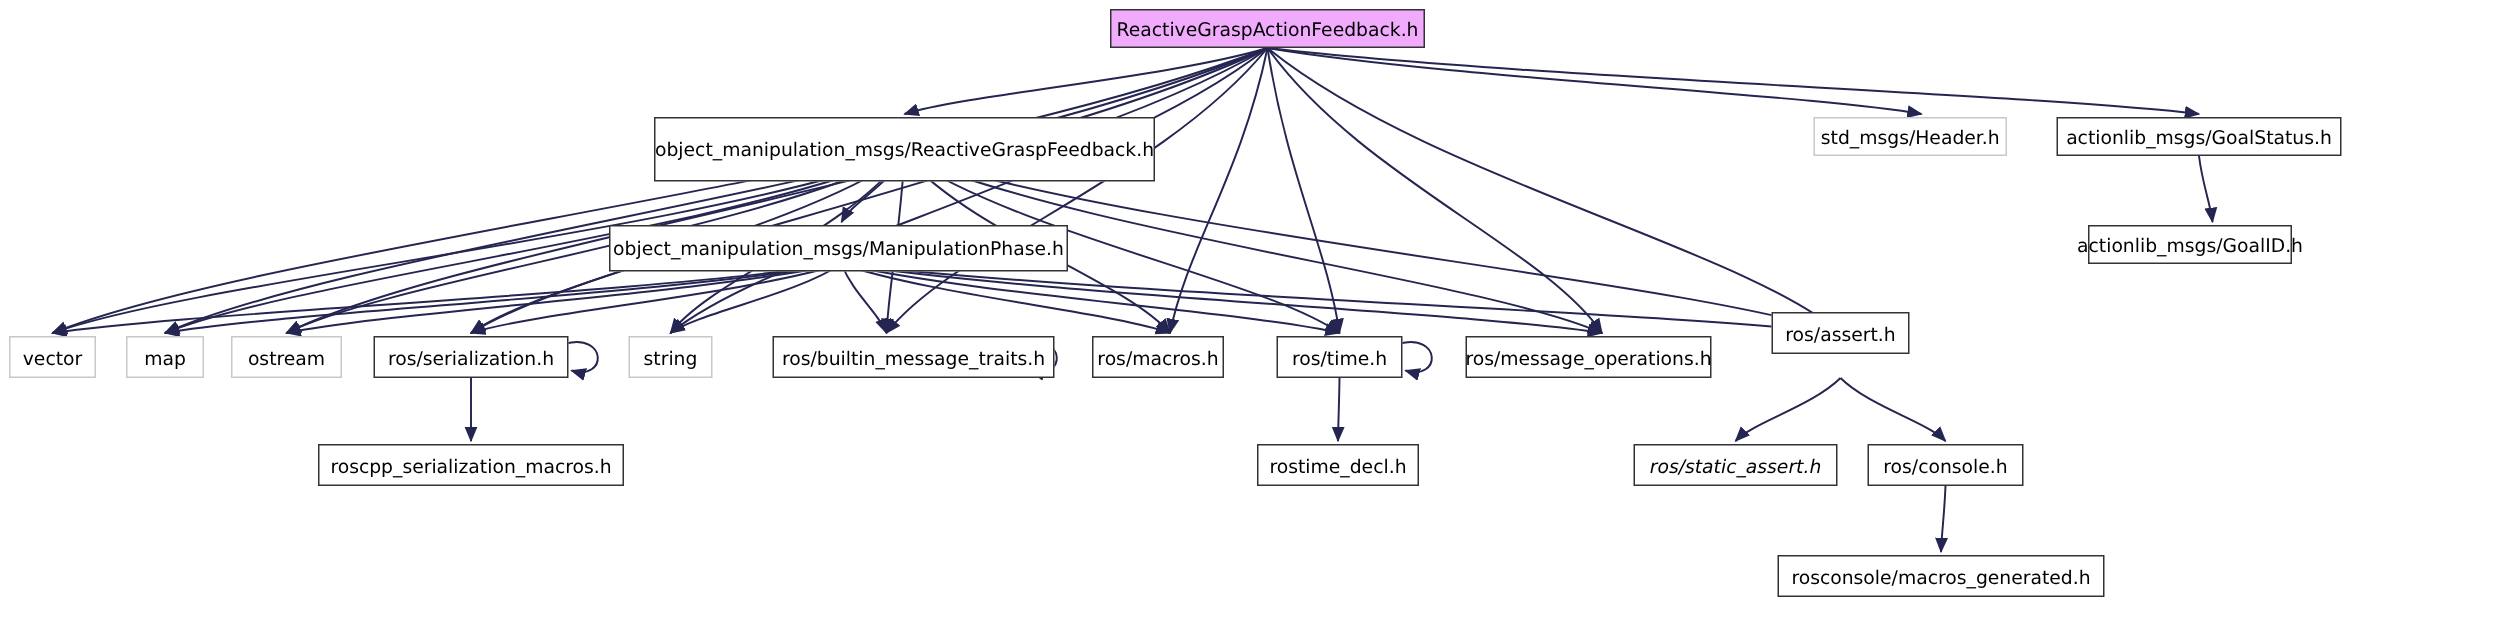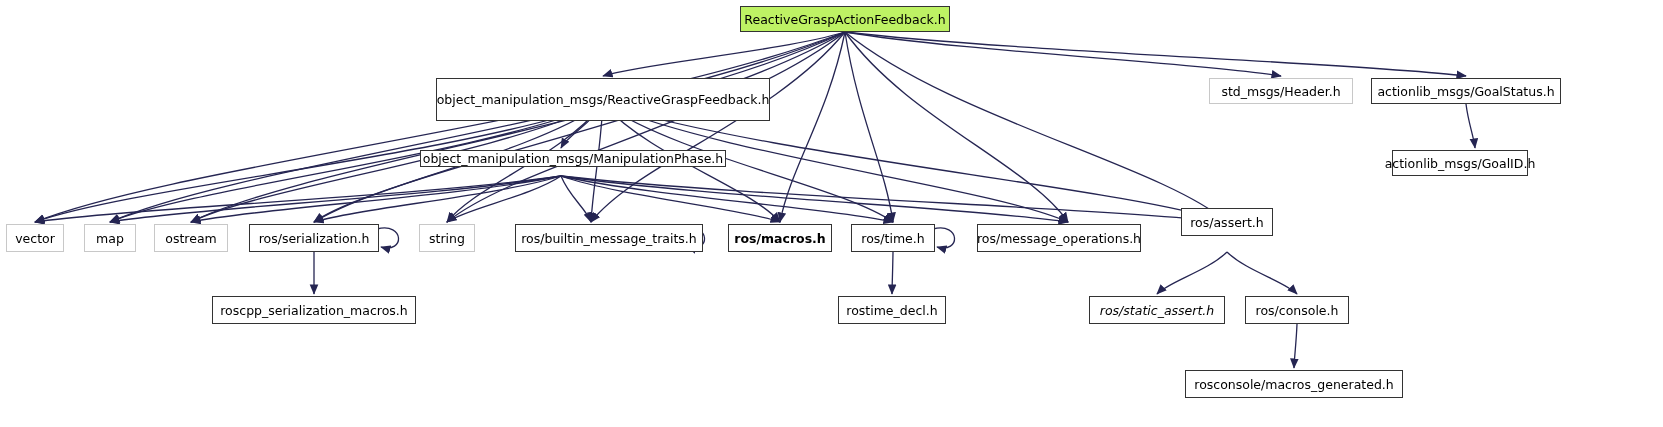--- a/index.html
+++ b/index.html
@@ -4,21 +4,21 @@
 <style>
   html,body{margin:0;padding:0;background:#ffffff;}
   body{width:1663px;height:427px;font-family:"DejaVu Sans","Liberation Sans",sans-serif;}
   #graph{position:relative;width:1663px;height:427px;overflow:hidden;}
   svg#edges{position:absolute;left:0;top:0;width:1663px;height:427px;}
   .node{position:absolute;box-sizing:border-box;display:flex;align-items:center;
         justify-content:center;white-space:nowrap;background:#ffffff;
         font-size:12.5px;color:#000000;letter-spacing:0px;}
   .node.light{border:1px solid #c8c8c8;}
   .node.dark{border:1px solid #333333;}
-  .node.root{background:#bef264;border:1px solid #333333;}
+  .node.root{background:#f0abfc;border:1px solid #333333;}
 </style>
 </head>
 <body>
 
 <div id="graph">
   <svg id="edges">
     <defs>
       <marker id="arrow" viewBox="0 0 12 10" refX="11" refY="5" markerWidth="8" markerHeight="7" orient="auto-start-reverse">
         <path d="M0,0 L12,5 L0,10 z" fill="#252552"></path>
       </marker>
@@ -69,27 +69,27 @@
         <path d="M1297,324 C1296.175,343.8 1294.525,354.8 1294,368" fill="none" stroke="#252552" stroke-width="1.3" marker-end="url(#arrow)"></path>
       </g>
   </svg>
   <div id="node-layer">
       <div class="node root" style="left: 740px; top: 6px; width: 210px; height: 26px;">
         <span>ReactiveGraspActionFeedback.h</span>
       </div>
       <div class="node dark" style="left: 436px; top: 78px; width: 334px; height: 43px;">
         <span>object_manipulation_msgs/ReactiveGraspFeedback.h</span>
       </div>
-      <div class="node light" style="left: 1209px; top: 78px; width: 144px; height: 26px;">
+      <div class="node light" style="left: 1209px; top: 78px; width: 129px; height: 26px;">
         <span>std_msgs/Header.h</span>
       </div>
       <div class="node dark" style="left: 1371px; top: 78px; width: 190px; height: 26px;">
         <span>actionlib_msgs/GoalStatus.h</span>
       </div>
-      <div class="node dark" style="left: 420px; top: 150px; width: 306px; height: 17px;">
+      <div class="node dark" style="left: 406px; top: 150px; width: 306px; height: 31px;">
         <span>object_manipulation_msgs/ManipulationPhase.h</span>
       </div>
       <div class="node dark" style="left: 1392px; top: 150px; width: 136px; height: 26px;">
         <span>actionlib_msgs/GoalID.h</span>
       </div>
       <div class="node light" style="left: 6px; top: 224px; width: 58px; height: 28px;">
         <span>vector</span>
       </div>
       <div class="node light" style="left: 84px; top: 224px; width: 52px; height: 28px;">
         <span>map</span>
@@ -99,21 +99,21 @@
       </div>
       <div class="node dark" style="left: 249px; top: 224px; width: 130px; height: 28px;">
         <span>ros/serialization.h</span>
       </div>
       <div class="node light" style="left: 419px; top: 224px; width: 56px; height: 28px;">
         <span>string</span>
       </div>
       <div class="node dark" style="left: 515px; top: 224px; width: 188px; height: 28px;">
         <span>ros/builtin_message_traits.h</span>
       </div>
-      <div class="node dark" style="left: 728px; top: 224px; width: 104px; height: 28px; font-weight: bold;">
+      <div class="node dark" style="left: 728px; top: 224px; width: 88px; height: 28px;">
         <span>ros/macros.h</span>
       </div>
       <div class="node dark" style="left: 851px; top: 224px; width: 84px; height: 28px;">
         <span>ros/time.h</span>
       </div>
       <div class="node dark" style="left: 977px; top: 224px; width: 164px; height: 28px;">
         <span>ros/message_operations.h</span>
       </div>
       <div class="node dark" style="left: 1181px; top: 208px; width: 92px; height: 28px;">
         <span>ros/assert.h</span>

